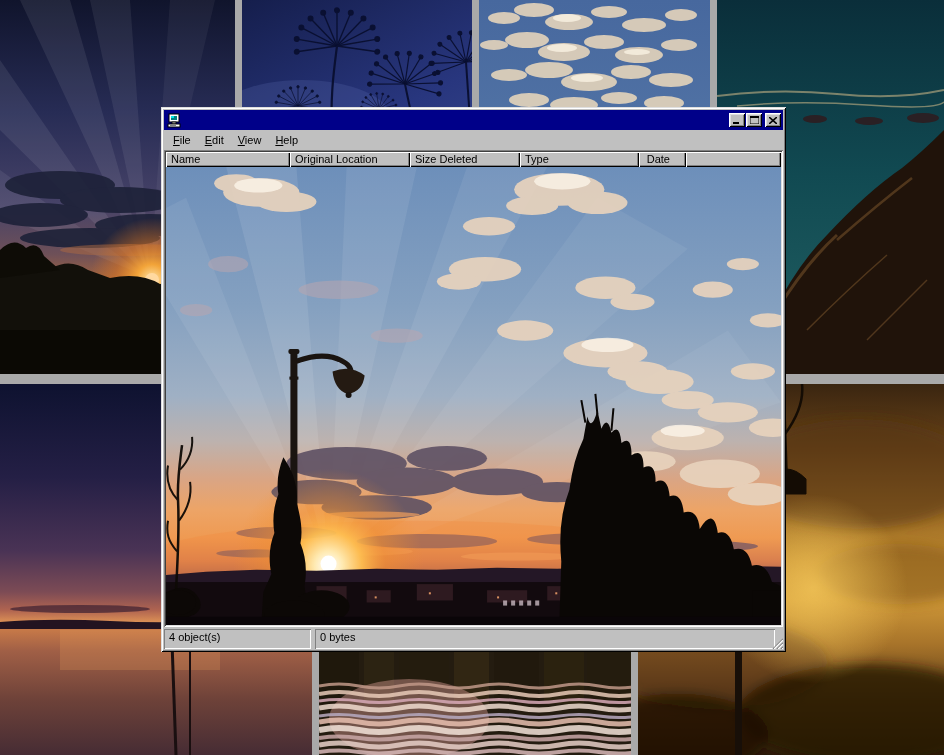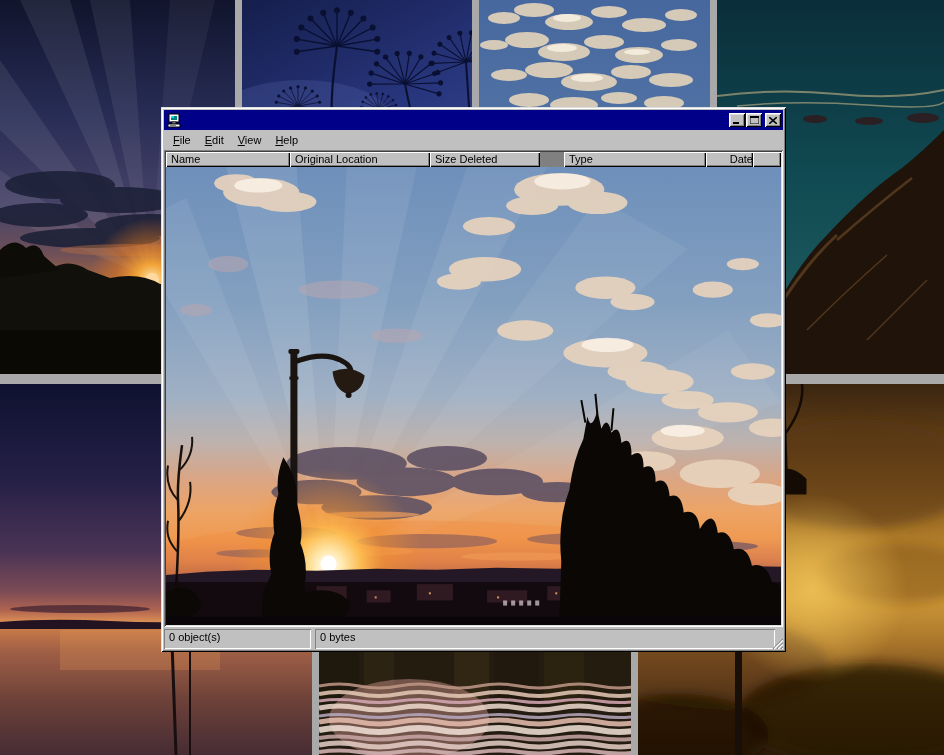--- a/index.html
+++ b/index.html
@@ -26,26 +26,26 @@
   .tbtn.close{margin-left:3px;}
   #menubar{height:19px;display:flex;align-items:center;padding-left:2px;
        flex:0 0 auto;border-bottom:1px solid #c0c0c0;}
   .menu-item{font-size:11px;color:#000;padding:2px 7px;}
   .menu-item u{text-decoration:underline;}
   #listview{flex:1 1 auto;display:flex;flex-direction:column;margin:0;
        box-shadow:inset 1px 1px 0 #808080,inset -1px -1px 0 #fff,
                   inset 2px 2px 0 #404040,inset -2px -2px 0 #dfdfdf;
        padding:2px;overflow:hidden;background:#808080;}
   #header-row{display:flex;height:15px;flex:0 0 auto;}
-  .hcell{background:#c0c0c0;font-size:11px;color:#000;padding:1px 0 0 5px;
+  .hcell{background:#c0c0c0;font-size:11px;color:#000;padding:1px 16px 0 5px;
        box-sizing:border-box;white-space:nowrap;overflow:hidden;
        box-shadow:inset 1px 1px 0 #fff,inset -1px -1px 0 #000,
                   inset -2px -2px 0 #808080;}
-  .hc-name{width:124px;} .hc-loc{width:140px;} .hc-date{width:110px;}
-  .hc-type{width:142px;margin-left:24px;} .hc-size{width:47px;text-align:right;}
+  .hc-name{width:124px;} .hc-loc{width:120px;} .hc-date{width:110px;}
+  .hc-type{width:119px;} .hc-size{width:47px;text-align:right;}
   .hc-fill{flex:1 1 auto;}
   #photo-area{flex:1 1 auto;overflow:hidden;background:#000;}
   #photo-area svg{display:block;width:100%;height:100%;}
   #statusbar{height:20px;flex:0 0 auto;display:flex;align-items:stretch;
        padding-top:2px;position:relative;}
   .spanel{background:#c0c0c0;font-size:11px;color:#000;padding:2px 2px 0 5px;
        box-shadow:inset 1px 1px 0 #808080,inset -1px -1px 0 #fff;
        box-sizing:border-box;white-space:nowrap;overflow:hidden;}
   .sp1{width:147px;margin-right:4px;flex:0 0 auto;}
   .sp2{flex:1 1 auto;margin-right:8px;}
@@ -524,21 +524,21 @@
             <path d="M392,448 L394,386 Q390,346 402,316 Q406,286 416,266 L420,244 Q424,260 430,238 L434,256 Q440,242 444,260 Q452,250 454,270 Q464,262 464,282 Q476,274 476,294 Q488,288 488,308 Q500,302 502,322 Q514,318 516,338 Q530,334 532,354 Q546,332 550,358 Q562,354 566,374 Q580,370 584,390 Q598,386 604,406 L613,410 613,448 Z"></path>
             <path d="M418,250 L414,228 M430,242 L428,222 M444,258 L446,236" stroke="#0a0705" stroke-width="2" fill="none"></path>
             <rect x="585" y="414" width="28" height="34"></rect>
           </g>
           <rect y="440" width="613" height="8" fill="#0a0508"></rect>
         </svg>
       </div>
     </div>
 
     <div id="statusbar">
-      <div class="spanel sp1">0 object(s)</div>
+      <div class="spanel sp1">4 object(s)</div>
       <div class="spanel sp2">0 bytes</div>
       <svg id="grip" viewBox="0 0 13 13">
         <g stroke-width="1.2">
           <line x1="3" y1="13" x2="13" y2="3" stroke="#808080"></line>
             <line x1="4.2" y1="13" x2="13" y2="4.2" stroke="#fff"></line>
           <line x1="7" y1="13" x2="13" y2="7" stroke="#808080"></line>
             <line x1="8.2" y1="13" x2="13" y2="8.2" stroke="#fff"></line>
           <line x1="11" y1="13" x2="13" y2="11" stroke="#808080"></line>
             <line x1="12.2" y1="13" x2="13" y2="12.2" stroke="#fff"></line>
         </g>

